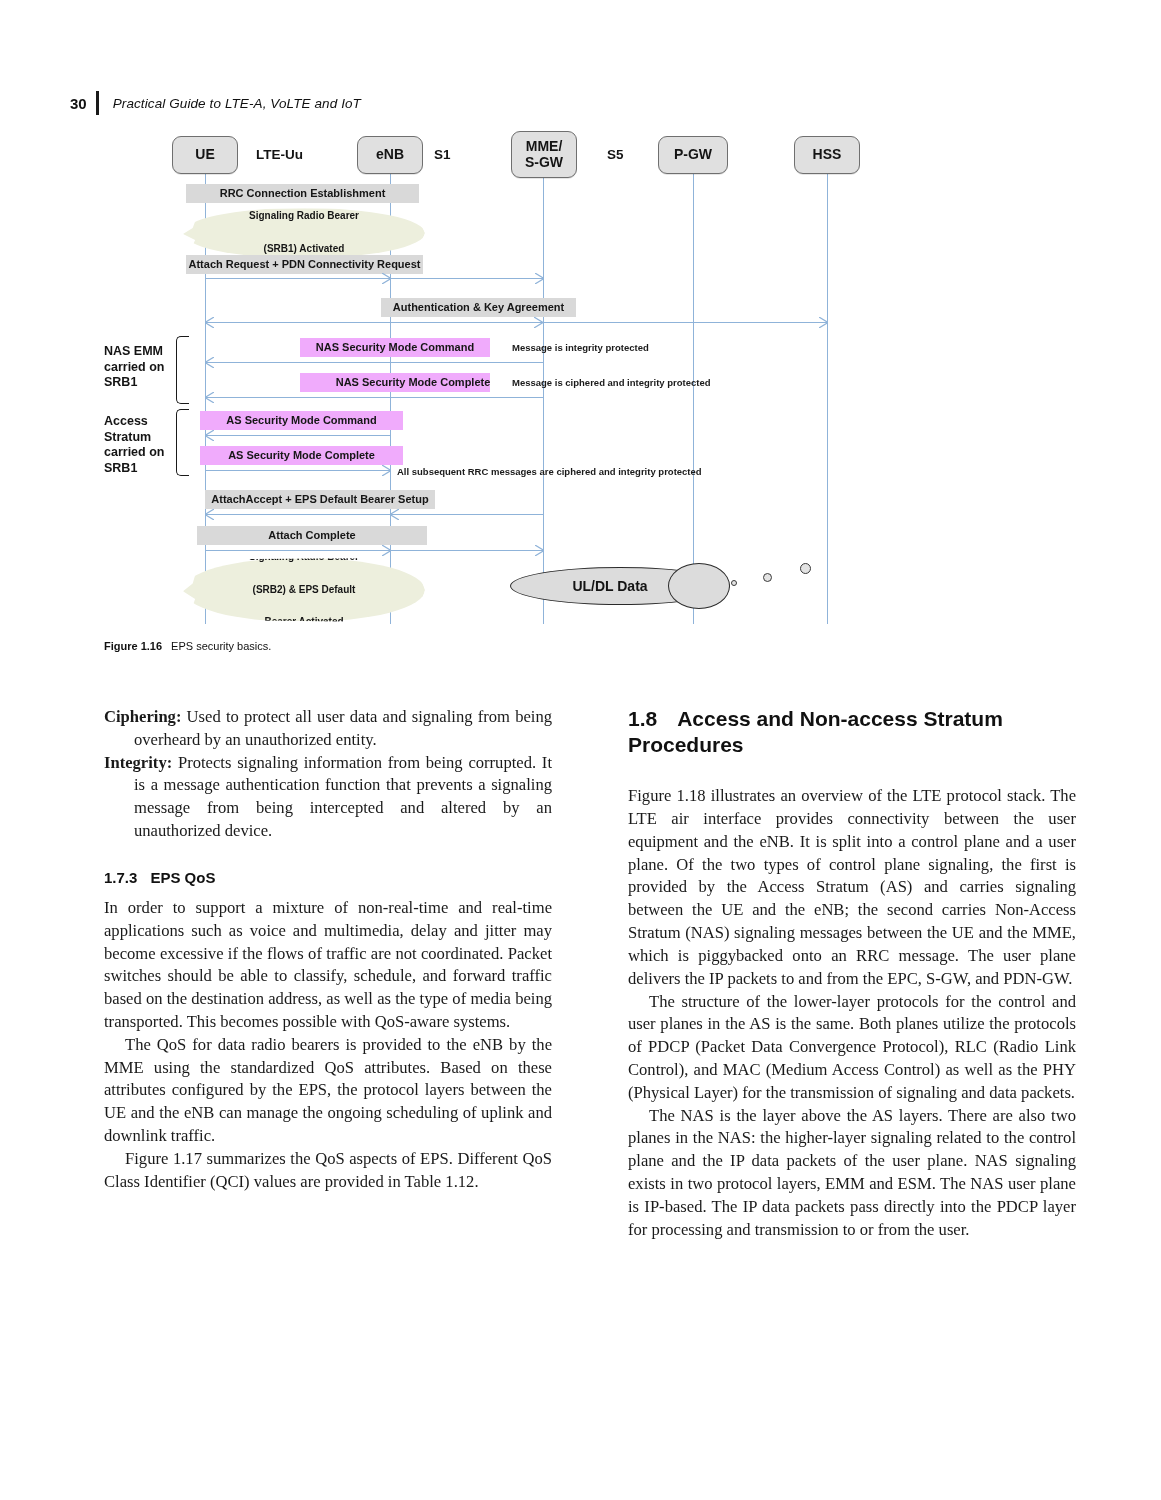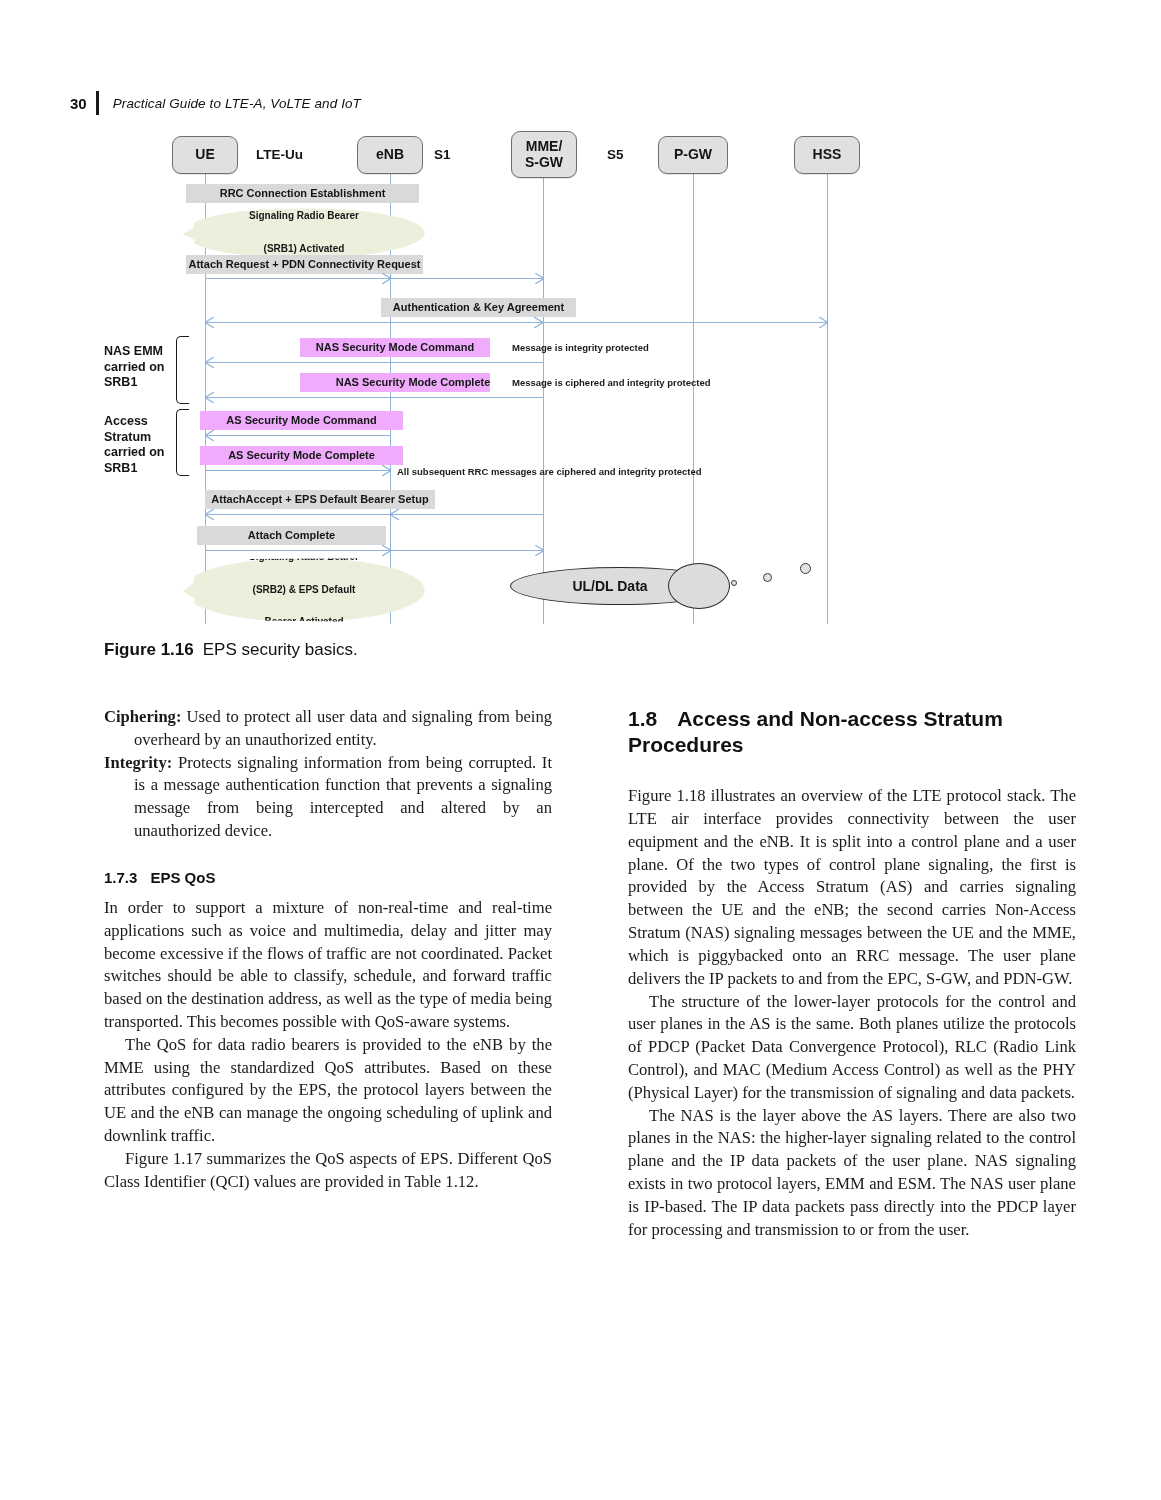--- a/index.html
+++ b/index.html
@@ -135,21 +135,21 @@
   .cloud-label {
     position:absolute;
     font-family:"Liberation Sans", sans-serif;
     font-size:14px; color:#141414;
   }
 
   
   .caption {
     position:absolute; left:104px; top:640px;
     font-family:"Liberation Sans", sans-serif;
-    font-size:17px; color:#111;
+    font-size:11px; color:#111;
   }
   .caption b { font-weight:bold; }
   .caption .sep { display:inline-block; width:9px; }
 
   
   .col { position:absolute; width:448px; }
   .col.left  { left:104px; top:706px; }
   .col.right { left:584px; top:706px;margin-left:44px; }
 
   p.body {
@@ -324,21 +324,21 @@
     </div>
     <div class="arrow" style="left:205px; top:383px; width:186px;">
       <div class="shaft"></div>
       <div class="head" style="left:0;">
           <svg width="9" height="11">
             <path d="M9,0 L0,5.5 L9,11" fill="none" stroke="#8fb3d9" stroke-width="1.2"></path>
           </svg>
         </div>
     </div>
 
-    <div class="msgbox grey" style="left:197px; top:400px; width:189px; height:19px;">Attach Complete</div>
+    <div class="msgbox grey" style="left:197px; top:400px; width:230px; height:19px;">Attach Complete</div>
     <div class="arrow" style="left:205px; top:419px; width:186px;">
       <div class="shaft"></div>
       <div class="head" style="right:0;">
           <svg width="9" height="11">
             <path d="M0,0 L9,5.5 L0,11" fill="none" stroke="#8fb3d9" stroke-width="1.2"></path>
           </svg>
         </div>
     </div>
     <div class="arrow" style="left:390px; top:419px; width:154px;">
       <div class="shaft"></div>

